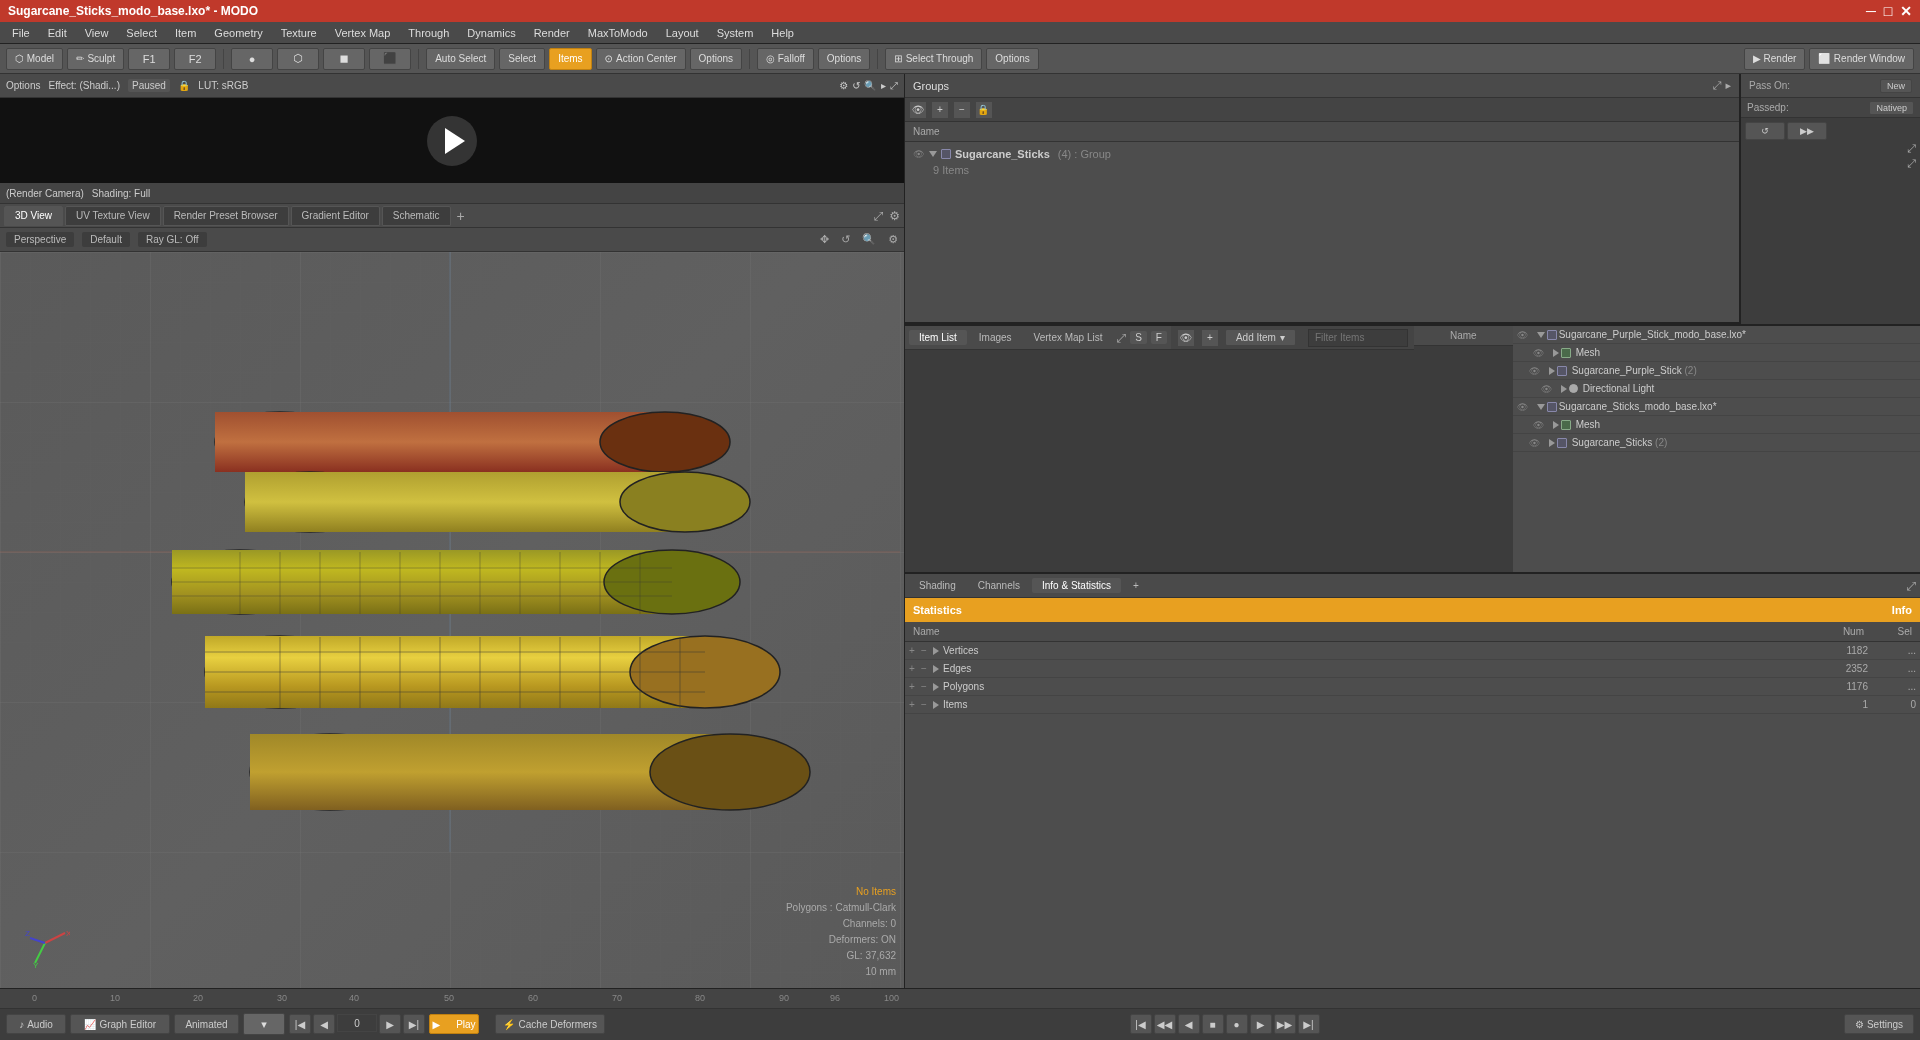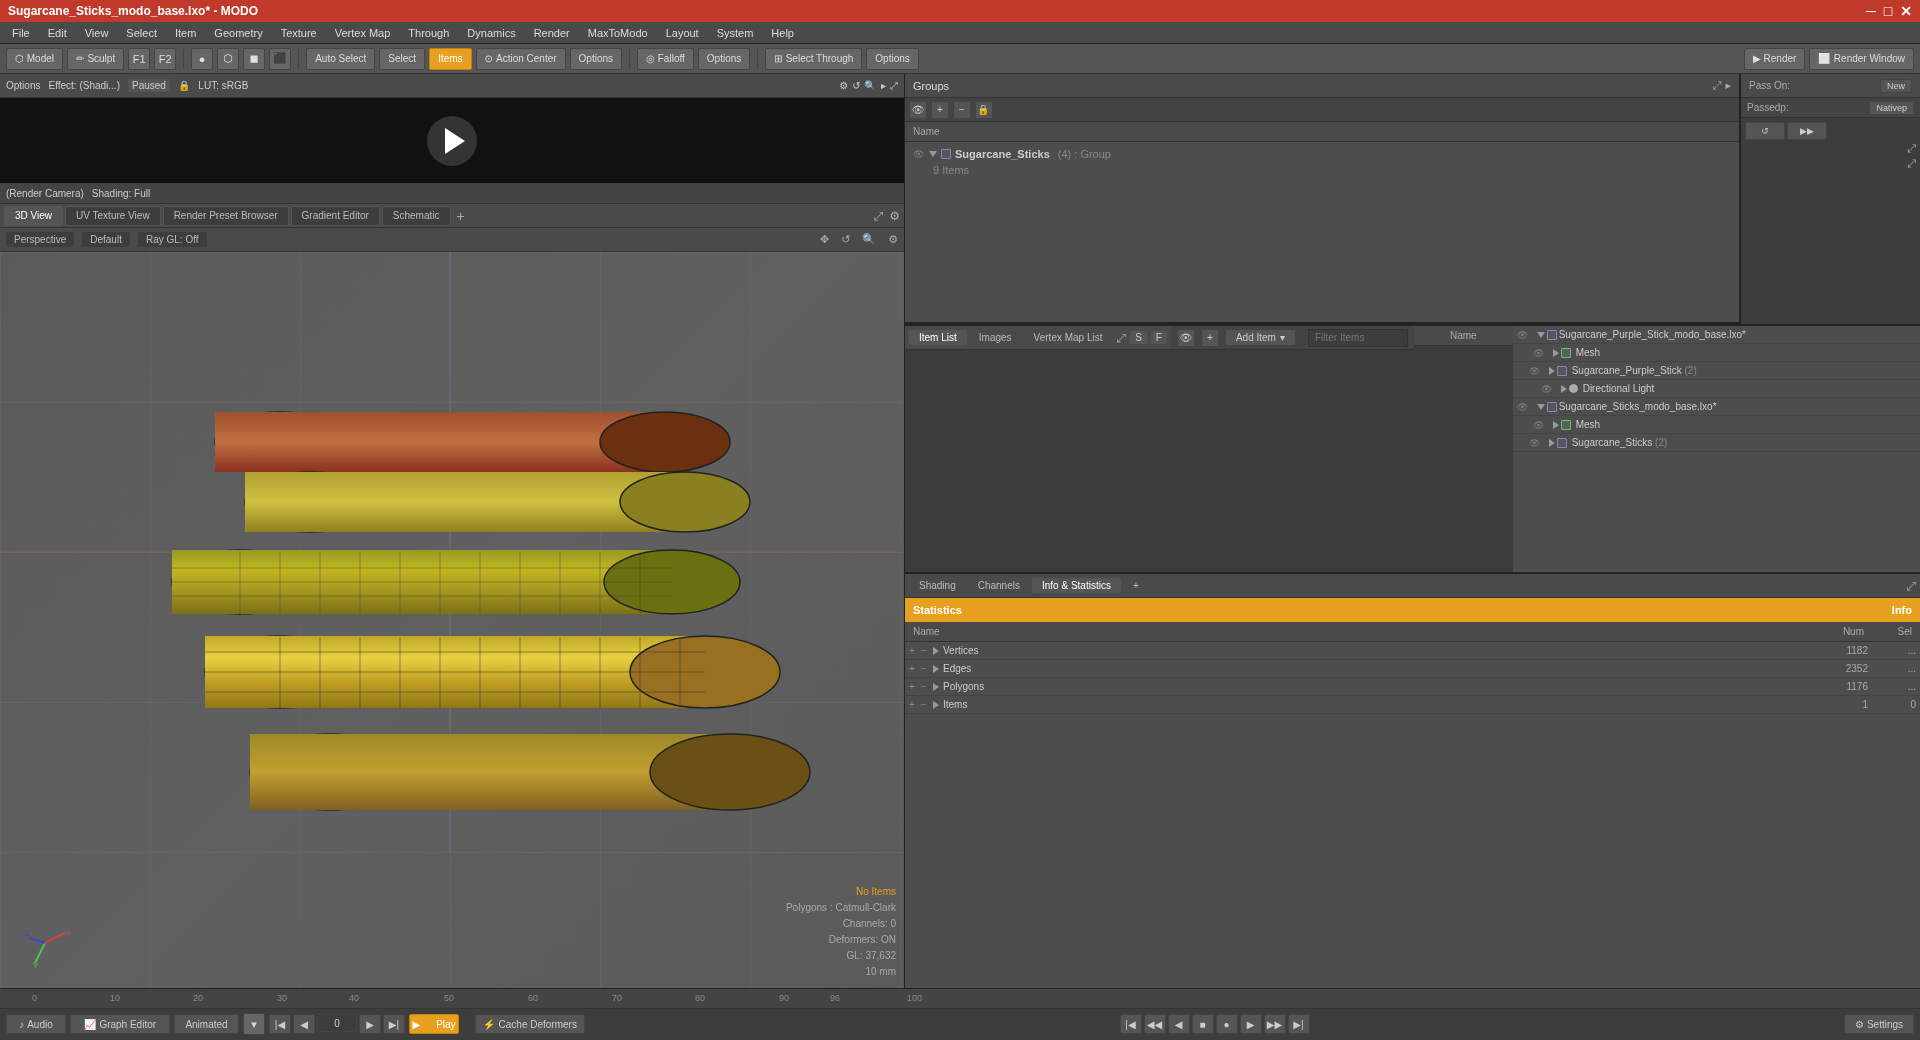--- a/index.html
+++ b/index.html
@@ -60,21 +60,21 @@
       display: flex;
       align-items: center;
       gap: 3px;
     }
     .toolbar-btn.active { background: #e8a020; color: white; border-color: #c08010; }
     .toolbar-separator { width: 1px; background: #444; height: 20px; margin: 0 3px; }
     .toolbar-icon-btn {
       background: #666;
       border: 1px solid #444;
       color: #ddd;
-      width: 22px;
+      width: 42px;
       height: 22px;
       display: flex;
       align-items: center;
       justify-content: center;
       cursor: pointer;
       border-radius: 2px;
       font-size: 11px;
     }
 
     
@@ -1121,21 +1121,21 @@
       <span class="ruler-mark" style="left:110px;">10</span>
       <span class="ruler-mark" style="left:193px;">20</span>
       <span class="ruler-mark" style="left:277px;">30</span>
       <span class="ruler-mark" style="left:349px;">40</span>
       <span class="ruler-mark" style="left:444px;">50</span>
       <span class="ruler-mark" style="left:528px;">60</span>
       <span class="ruler-mark" style="left:612px;">70</span>
       <span class="ruler-mark" style="left:695px;">80</span>
       <span class="ruler-mark" style="left:779px;">90</span>
       <span class="ruler-mark" style="left:830px;">96</span>
-      <span class="ruler-mark" style="left:907px;">100</span>
+      <span class="ruler-mark" style="left:884px;">100</span>
     </div>
     <div id="timeline-controls">
       <div class="timeline-btn" style="width:60px; padding:0 6px;">
         <span>♪</span>
         <span style="margin-left:3px;">Audio</span>
       </div>
       <div class="timeline-btn" style="width:100px; padding:0 6px;">
         <span>📈</span>
         <span style="margin-left:3px;">Graph Editor</span>
       </div>

